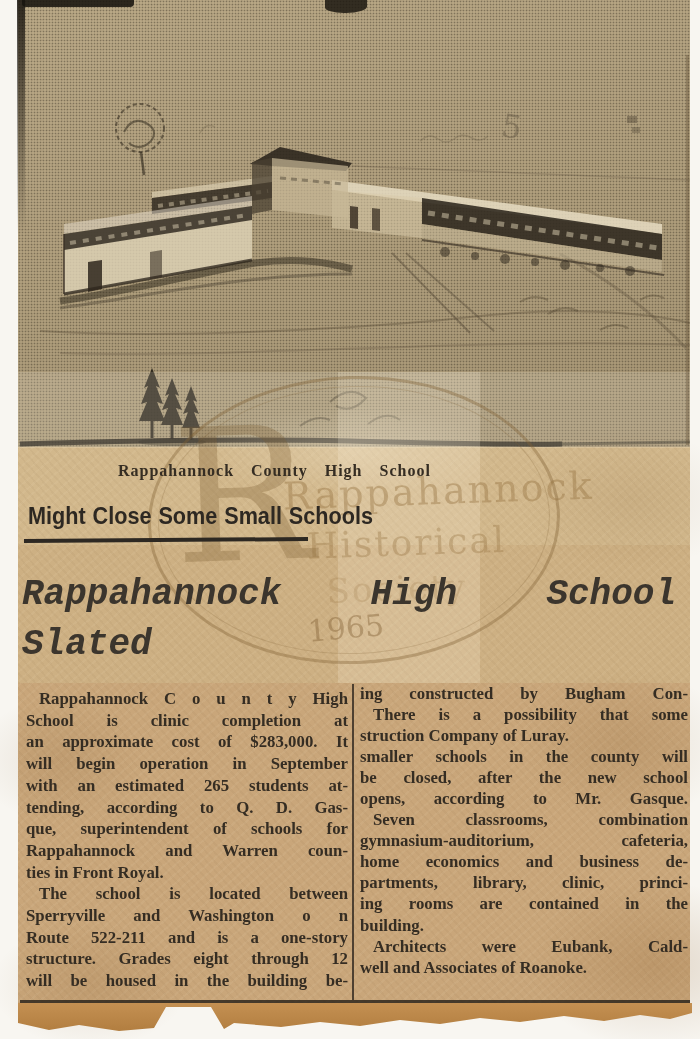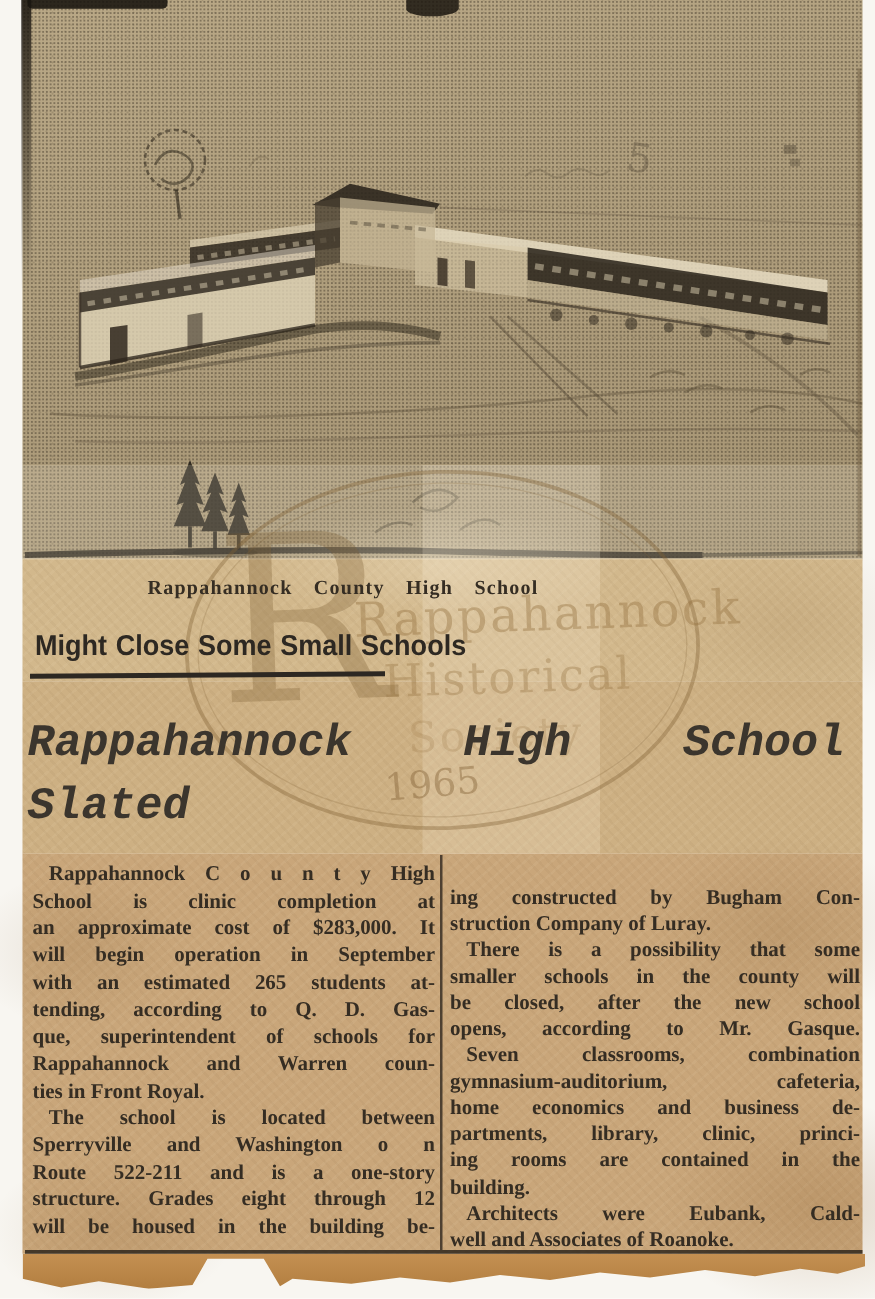--- a/index.html
+++ b/index.html
@@ -51,21 +51,21 @@
   .kicker{left:28px;top:503px;font-family:"Liberation Sans",sans-serif;font-weight:bold;font-size:23px;
     color:#2d2822;transform:scaleX(.94);transform-origin:left top;word-spacing:1px;z-index:6;white-space:nowrap;}
   .kicker-rule{left:24px;top:538px;width:284px;height:4px;background:#2d2822;transform:rotate(-.4deg);z-index:6;}
   .headline{left:22px;top:570px;width:658px;z-index:6;color:var(--headline_ink,#3b352d);
     font-family:Liberation Mono, monospace;font-style:italic;font-weight:bold;font-size:36px;line-height:50px;}
   .hl1{text-align:justify;text-align-last:justify;padding-right:4px;}
   .hl2{text-align:justify;text-align-last:justify;padding-left:10px;}
 
   .col{z-index:6;font-weight:700;color:var(--ink,#352d23);font-size:16.8px;}
   .col-left{left:26px;top:688px;width:322px;line-height:21.7px;}
-  .col-right{left:360px;top:683px;width:328px;line-height:21.05px;margin-top:24px;}
+  .col-right{left:360px;top:683px;width:328px;line-height:21.05px;}
   .bline{text-align:justify;text-align-last:left;}
   .bline.just{text-align-last:justify;}
   .bline.ind{text-indent:13px;}
 
   .divider{left:352px;top:684px;width:2px;height:316px;background:rgba(44,36,28,.78);z-index:5;}
   .bottom-rule{left:20px;top:1000px;width:670px;height:2.5px;background:rgba(40,33,25,.82);z-index:5;}
 
   
   .torn-strip{left:18px;top:1003px;width:674px;height:31px;z-index:4;
     background:linear-gradient(180deg,var(--paper_torn,#c49052),#b07c3e);
@@ -208,22 +208,22 @@
       <div class="bline">ties in Front Royal.</div>
       <div class="bline just ind">The school is located between</div>
       <div class="bline just">Sperryville and Washington o n</div>
       <div class="bline just">Route 522-211 and is a one-story</div>
       <div class="bline just">structure. Grades eight through 12</div>
       <div class="bline just">will be housed in the building be-</div>
     </div>
   <div class="divider"></div>
   <div class="col col-right">
       <div class="bline just">ing constructed by Bugham Con-</div>
+      <div class="bline just ind">There is a possibility that some</div>
       <div class="bline">struction Company of Luray.</div>
-      <div class="bline just ind">There is a possibility that some</div>
       <div class="bline just">smaller schools in the county will</div>
       <div class="bline just">be closed, after the new school</div>
       <div class="bline just">opens, according to Mr. Gasque.</div>
       <div class="bline just ind">Seven classrooms, combination</div>
       <div class="bline just">gymnasium-auditorium, cafeteria,</div>
       <div class="bline just">home economics and business de-</div>
       <div class="bline just">partments, library, clinic, princi-</div>
       <div class="bline just">ing rooms are contained in the</div>
       <div class="bline">building.</div>
       <div class="bline just ind">Architects were Eubank, Cald-</div>

